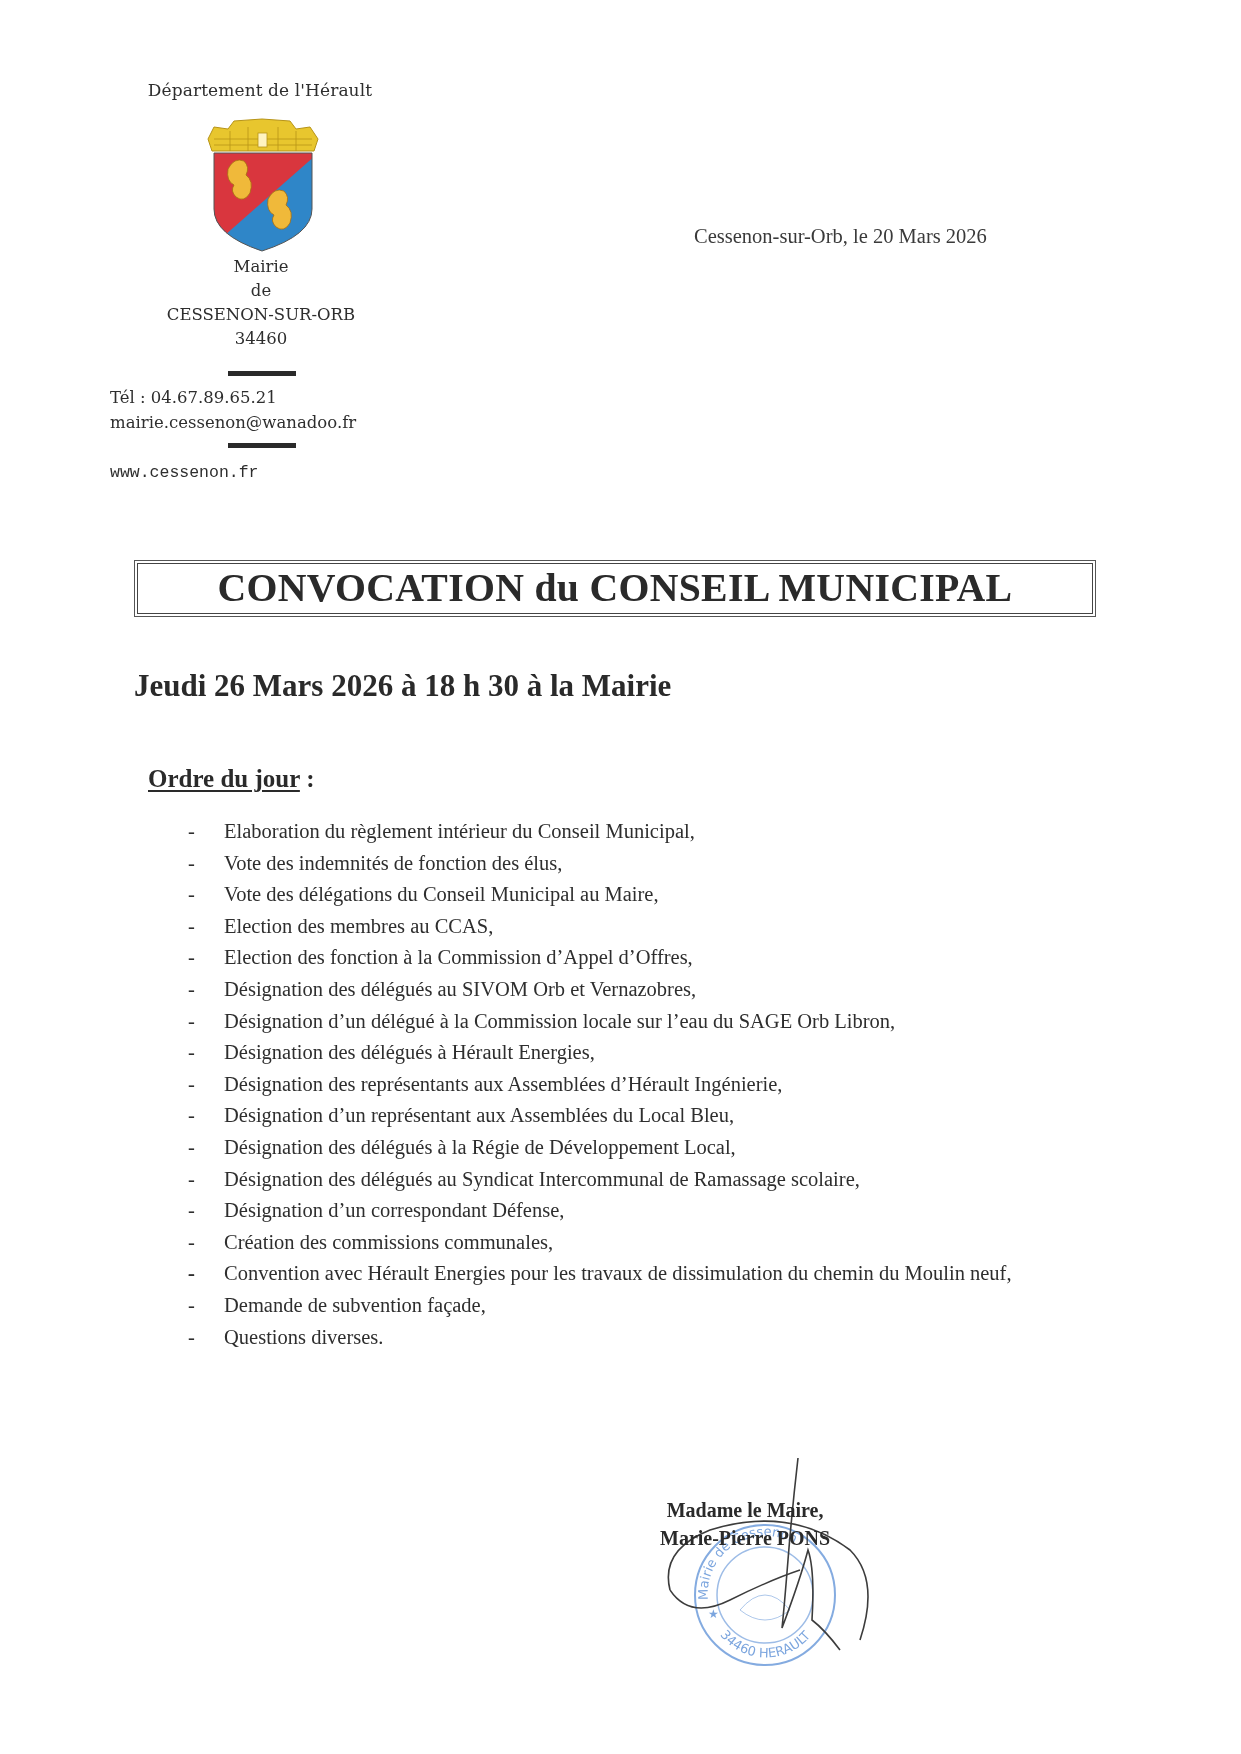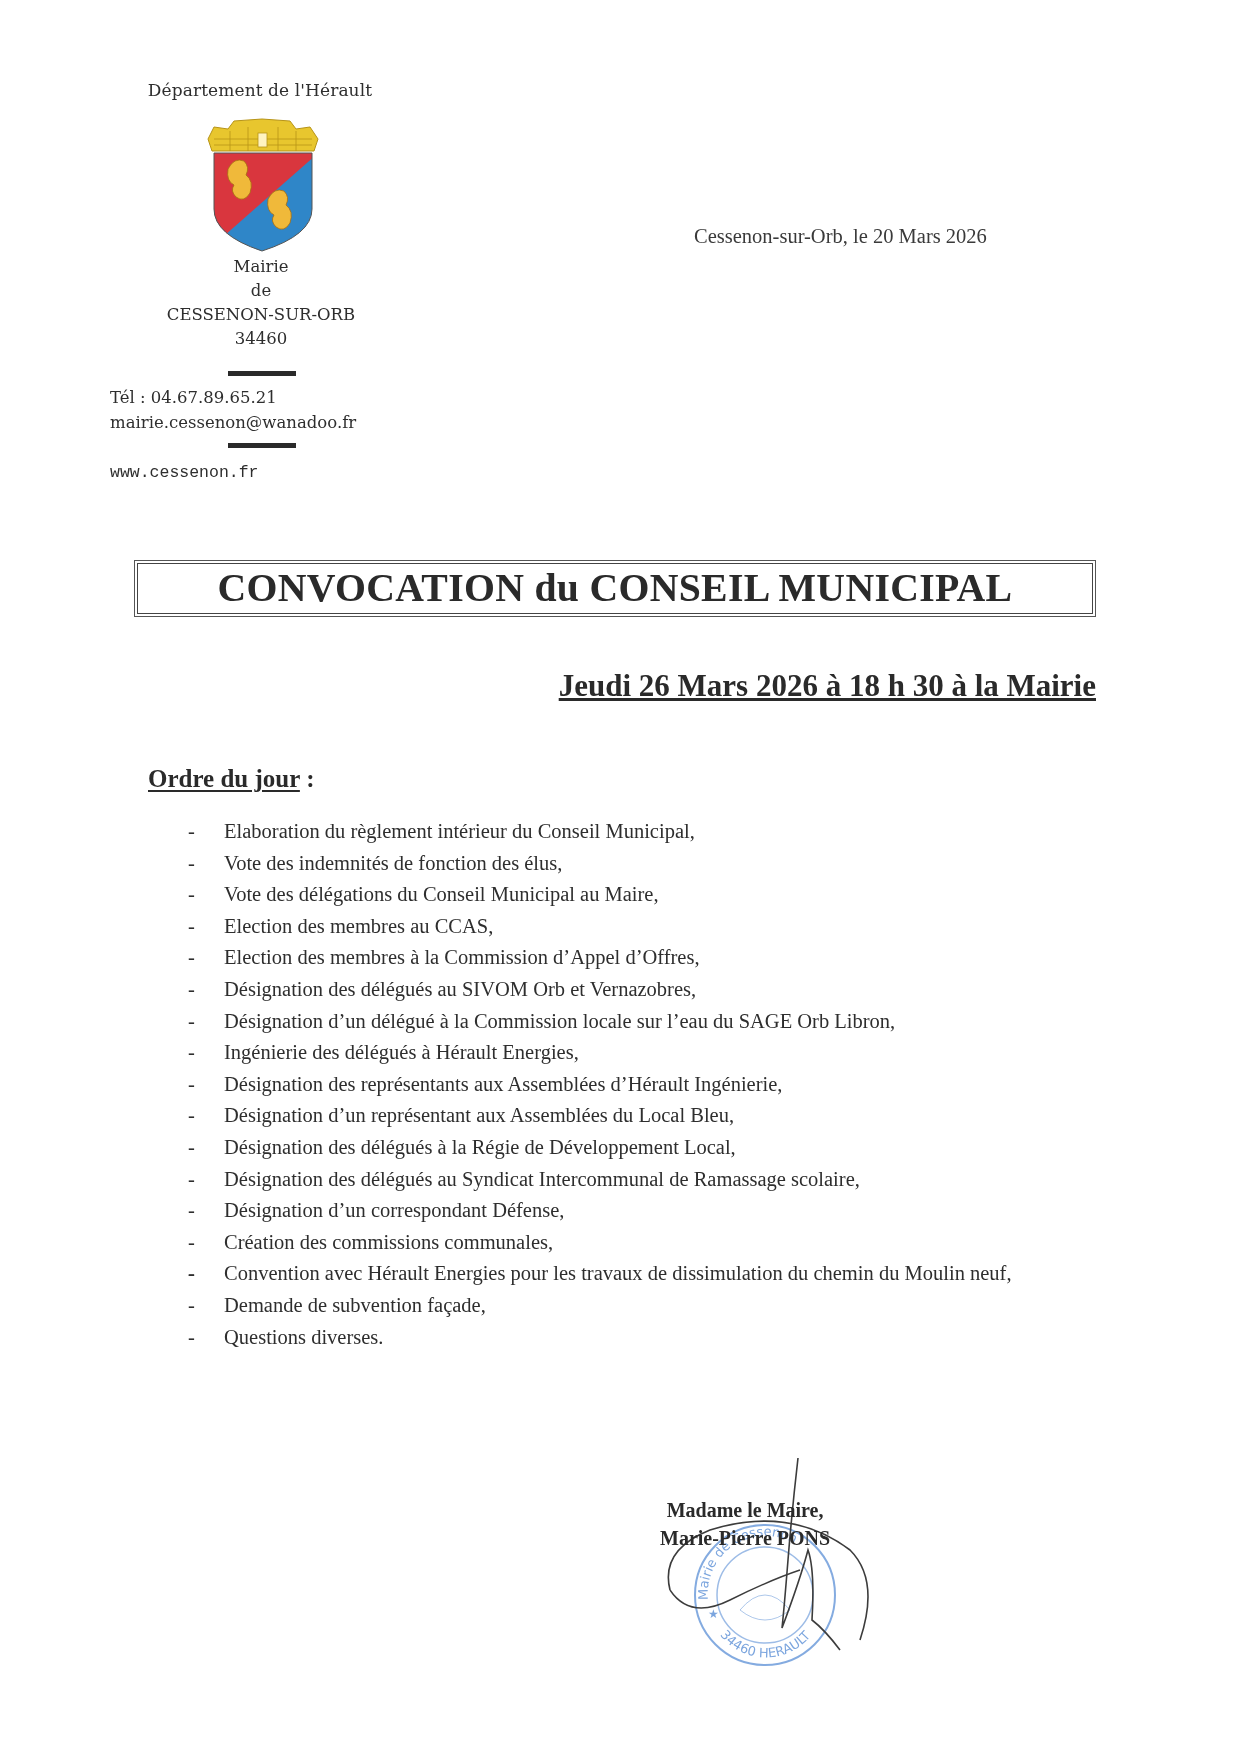--- a/index.html
+++ b/index.html
@@ -15,21 +15,21 @@
     .rule2 { left: 228px; top: 443px; }
     .contact { left: 110px; top: 385px; width: 300px; text-align: left; font-family: "DejaVu Serif", serif; font-size: 16.5px; line-height: 25px; color: #2e2e2e; }
     .web { left: 110px; top: 463px; width: 300px; text-align: left; font-family: Liberation Mono, monospace; font-size: 16.5px; color: #2e2e2e; }
 
     .place-date { left: 694px; top: 225px; font-size: 20.5px; color: #3a3a3a; }
 
     
     .title-box { left: 134px; top: 560px; width: 962px; height: 57px; border: 1px solid #555; box-shadow: inset 0 0 0 2px #fff, inset 0 0 0 3px #444; box-sizing: border-box; }
     .title { left: 134px; top: 563px; width: 962px; text-align: center; font-size: 41px; font-weight: bold; color: #2a2a2a; letter-spacing: 0.3px; transform: scaleX(0.97); }
 
-    .meeting { left: 134px; top: 668px; width: 962px; text-align: right; font-size: 31px; font-weight: bold; color: #2a2a2a; text-decoration: underline; }
+    .meeting { left: 134px; top: 668px; width: 962px; text-align: left; font-size: 31px; font-weight: bold; color: #2a2a2a; }
 
     .agenda-heading { left: 148px; top: 765px; font-size: 25px; font-weight: bold; color: #2a2a2a; }
     .agenda-heading .u { text-decoration: underline; text-decoration-thickness: 2px; text-underline-offset: 3px; }
 
     .agenda { left: 188px; top: 816px; width: 900px; margin: 0; padding: 0; list-style: none; }
     .agenda li { position: relative; font-size: 20.5px; line-height: 31.6px; padding-left: 36px; color: #2e2e2e; }
     .agenda li .dash { position: absolute; left: 0; top: 0; width: 20px; }
     .agenda li.justify { text-align: justify; text-align-last: left; }
 
     .sig { left: 660px; top: 1496px; font-size: 20px; font-weight: bold; line-height: 28px; color: #2a2a2a; z-index: 3; text-align: center; }
@@ -91,24 +91,24 @@
 
 <div class="abs meeting">Jeudi 26 Mars 2026 à 18 h 30 à la Mairie</div>
 
 <div class="abs agenda-heading"><span class="u">Ordre du jour</span><span> :</span></div>
 
 <ul class="abs agenda">
   <li><span class="dash">-</span><span>Elaboration du règlement intérieur du Conseil Municipal,</span></li>
   <li><span class="dash">-</span><span>Vote des indemnités de fonction des élus,</span></li>
   <li><span class="dash">-</span><span>Vote des délégations du Conseil Municipal au Maire,</span></li>
   <li><span class="dash">-</span><span>Election des membres au CCAS,</span></li>
-  <li><span class="dash">-</span><span>Election des membres à la Commission d’Appel d’Offres,</span></li>
+  <li><span class="dash">-</span><span>Election des fonction à la Commission d’Appel d’Offres,</span></li>
   <li><span class="dash">-</span><span>Désignation des délégués au SIVOM Orb et Vernazobres,</span></li>
   <li><span class="dash">-</span><span>Désignation d’un délégué à la Commission locale sur l’eau du SAGE Orb Libron,</span></li>
-  <li><span class="dash">-</span><span>Ingénierie des délégués à Hérault Energies,</span></li>
+  <li><span class="dash">-</span><span>Désignation des délégués à Hérault Energies,</span></li>
   <li><span class="dash">-</span><span>Désignation des représentants aux Assemblées d’Hérault Ingénierie,</span></li>
   <li><span class="dash">-</span><span>Désignation d’un représentant aux Assemblées du Local Bleu,</span></li>
   <li><span class="dash">-</span><span>Désignation des délégués à la Régie de Développement Local,</span></li>
   <li><span class="dash">-</span><span>Désignation des délégués au Syndicat Intercommunal de Ramassage scolaire,</span></li>
   <li><span class="dash">-</span><span>Désignation d’un correspondant Défense,</span></li>
   <li><span class="dash">-</span><span>Création des commissions communales,</span></li>
   <li><span class="dash">-</span></li>
   <li class="justify"><span class="dash">-</span><span>Convention avec Hérault Energies pour les travaux de dissimulation du chemin du Moulin neuf,</span></li>
   <li><span class="dash">-</span><span>Demande de subvention façade,</span></li>
   <li><span class="dash">-</span><span>Questions diverses.</span></li>

